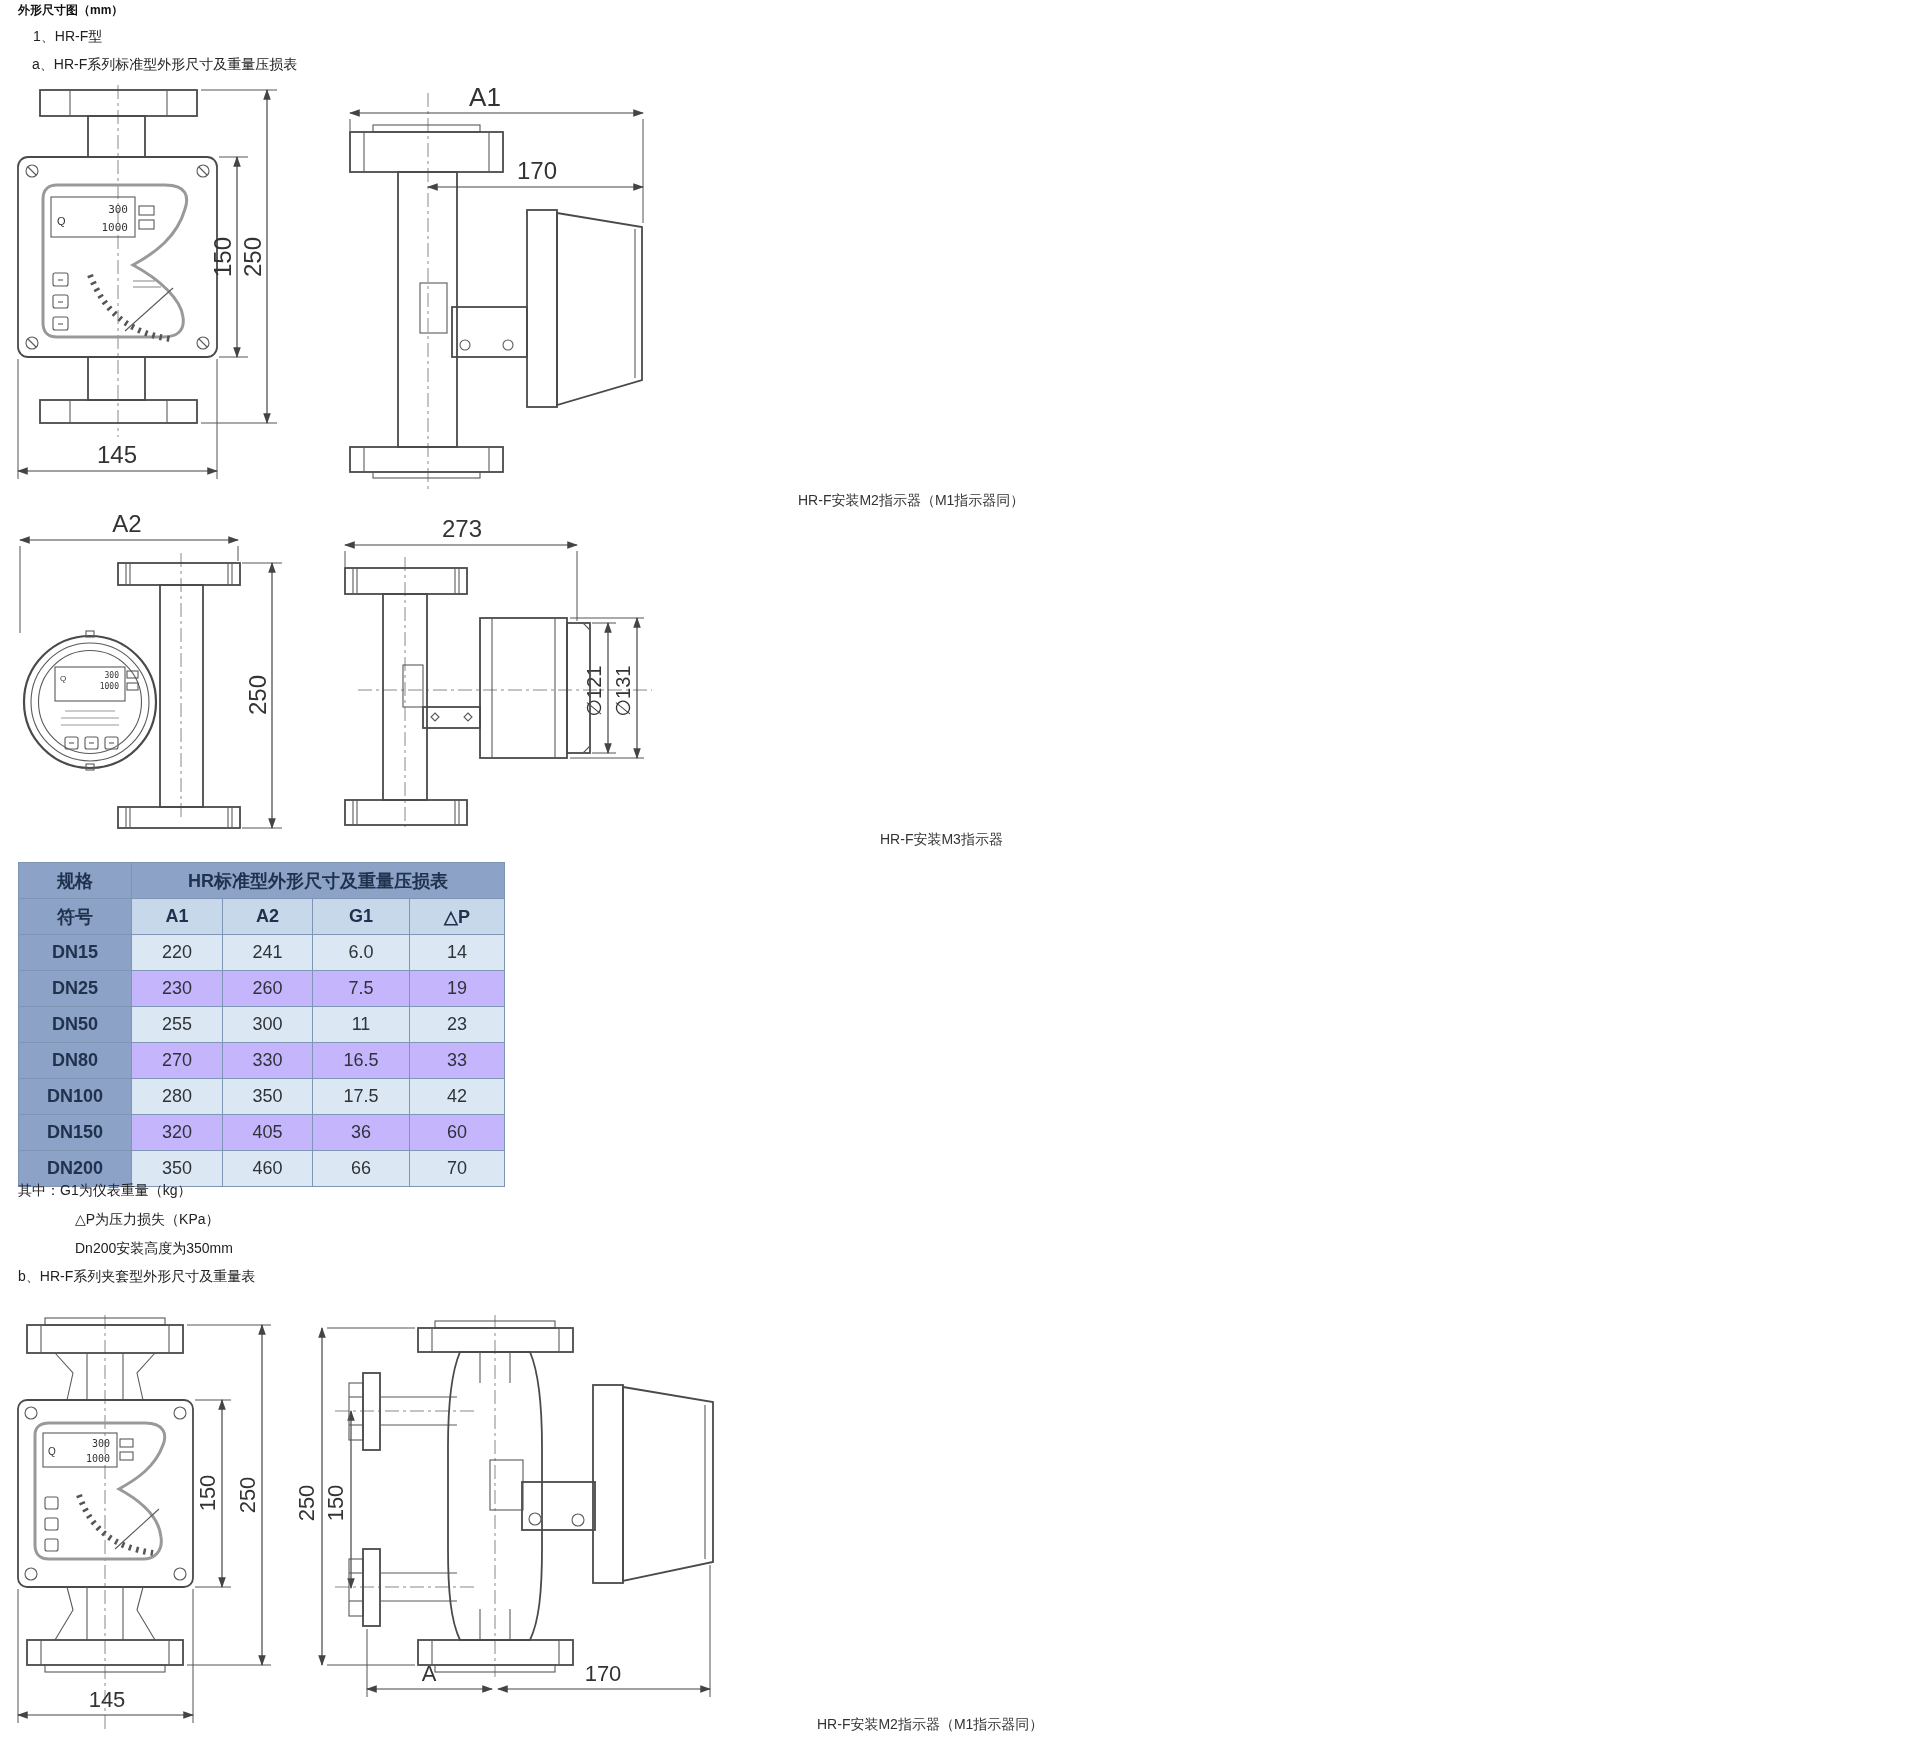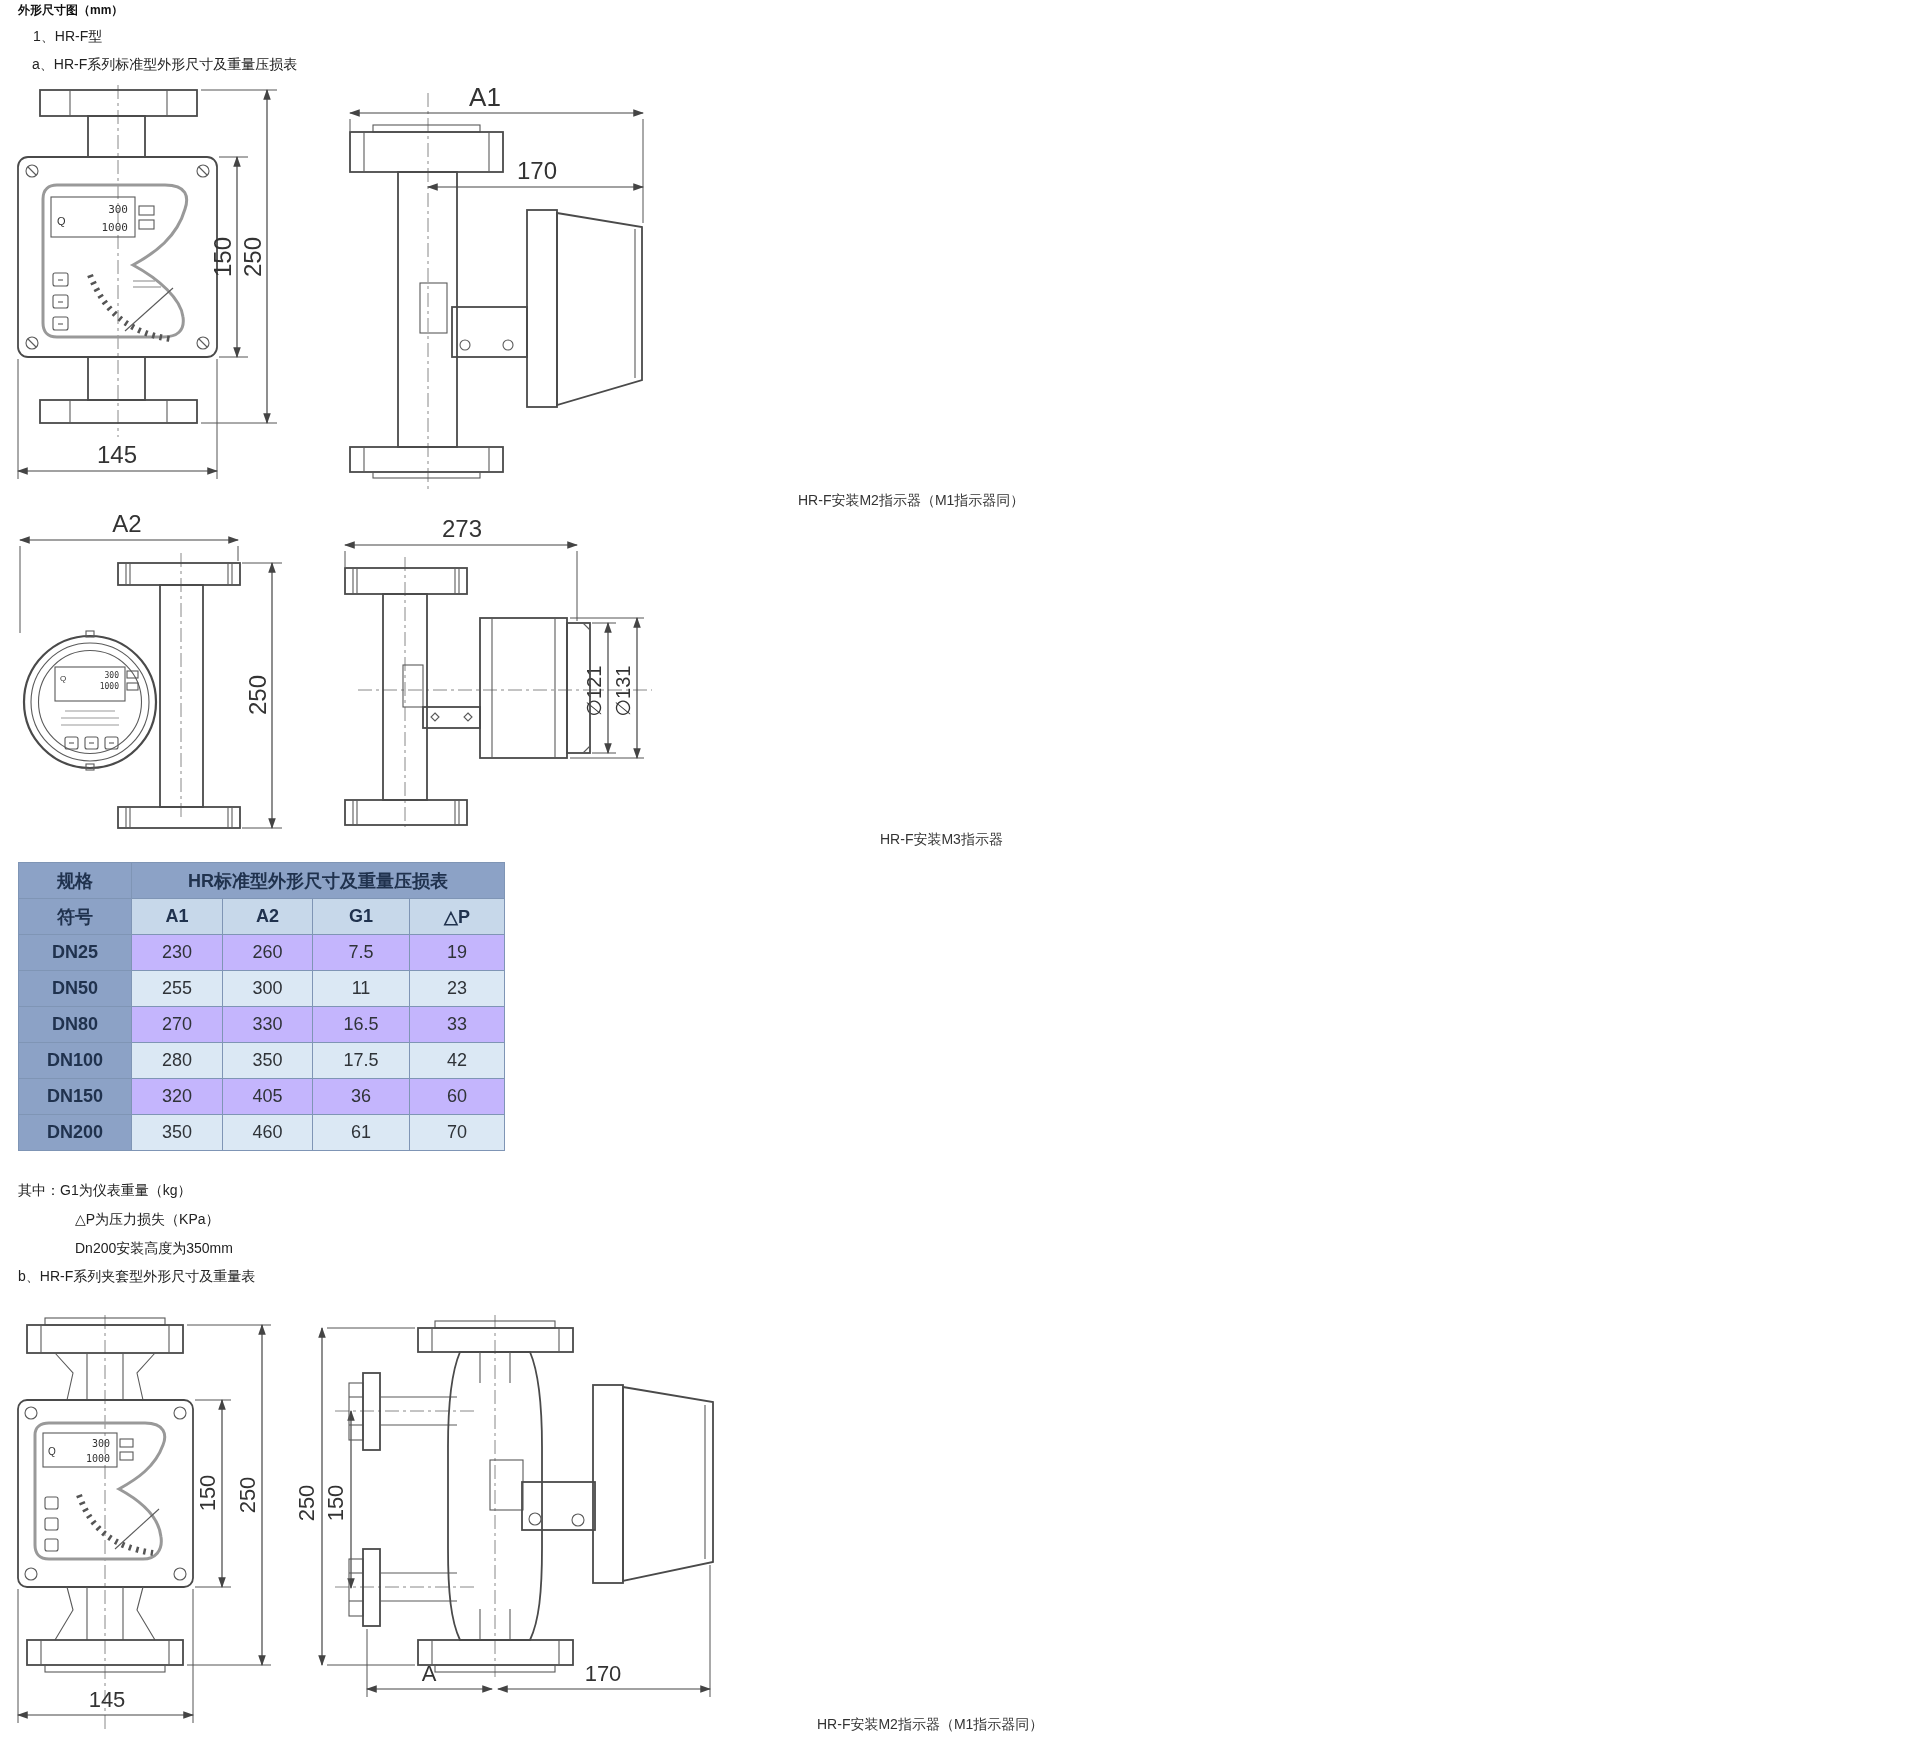--- a/index.html
+++ b/index.html
@@ -274,20 +274,27 @@
       <td class="hd" colspan="4">HR标准型外形尺寸及重量压损表</td>
     </tr>
     <tr>
       <td class="hd">符号</td>
       <td class="sym">A1</td>
       <td class="sym">A2</td>
       <td class="sym">G1</td>
       <td class="sym">△P</td>
     </tr>
     <tr>
+      <td class="hd">DN15</td>
+      <td class="r0">220</td>
+      <td class="r0">241</td>
+      <td class="r0">6.0</td>
+      <td class="r0">14</td>
+    </tr>
+    <tr>
       <td class="hd">DN25</td>
       <td class="r1">230</td>
       <td class="r1">260</td>
       <td class="r1">7.5</td>
       <td class="r1">19</td>
     </tr>
     <tr>
       <td class="hd">DN50</td>
       <td class="r0">255</td>
       <td class="r0">300</td>
@@ -312,21 +319,21 @@
       <td class="hd">DN150</td>
       <td class="r1">320</td>
       <td class="r1">405</td>
       <td class="r1">36</td>
       <td class="r1">60</td>
     </tr>
     <tr>
       <td class="hd">DN200</td>
       <td class="r0">350</td>
       <td class="r0">460</td>
-      <td class="r0">61</td>
+      <td class="r0">66</td>
       <td class="r0">70</td>
     </tr>
   </tbody>
     </table>
 
   <div class="abs h14" style="left:18px;top:1182px;">其中：G1为仪表重量（kg）</div>
   <div class="abs h14" style="left:75px;top:1211px;text-align:right;">△P为压力损失（KPa）</div>
   <div class="abs h14" style="left:75px;top:1240px;">Dn200安装高度为350mm</div>
   <div class="abs h14" style="left:18px;top:1268px;">b、HR-F系列夹套型外形尺寸及重量表</div>
 

